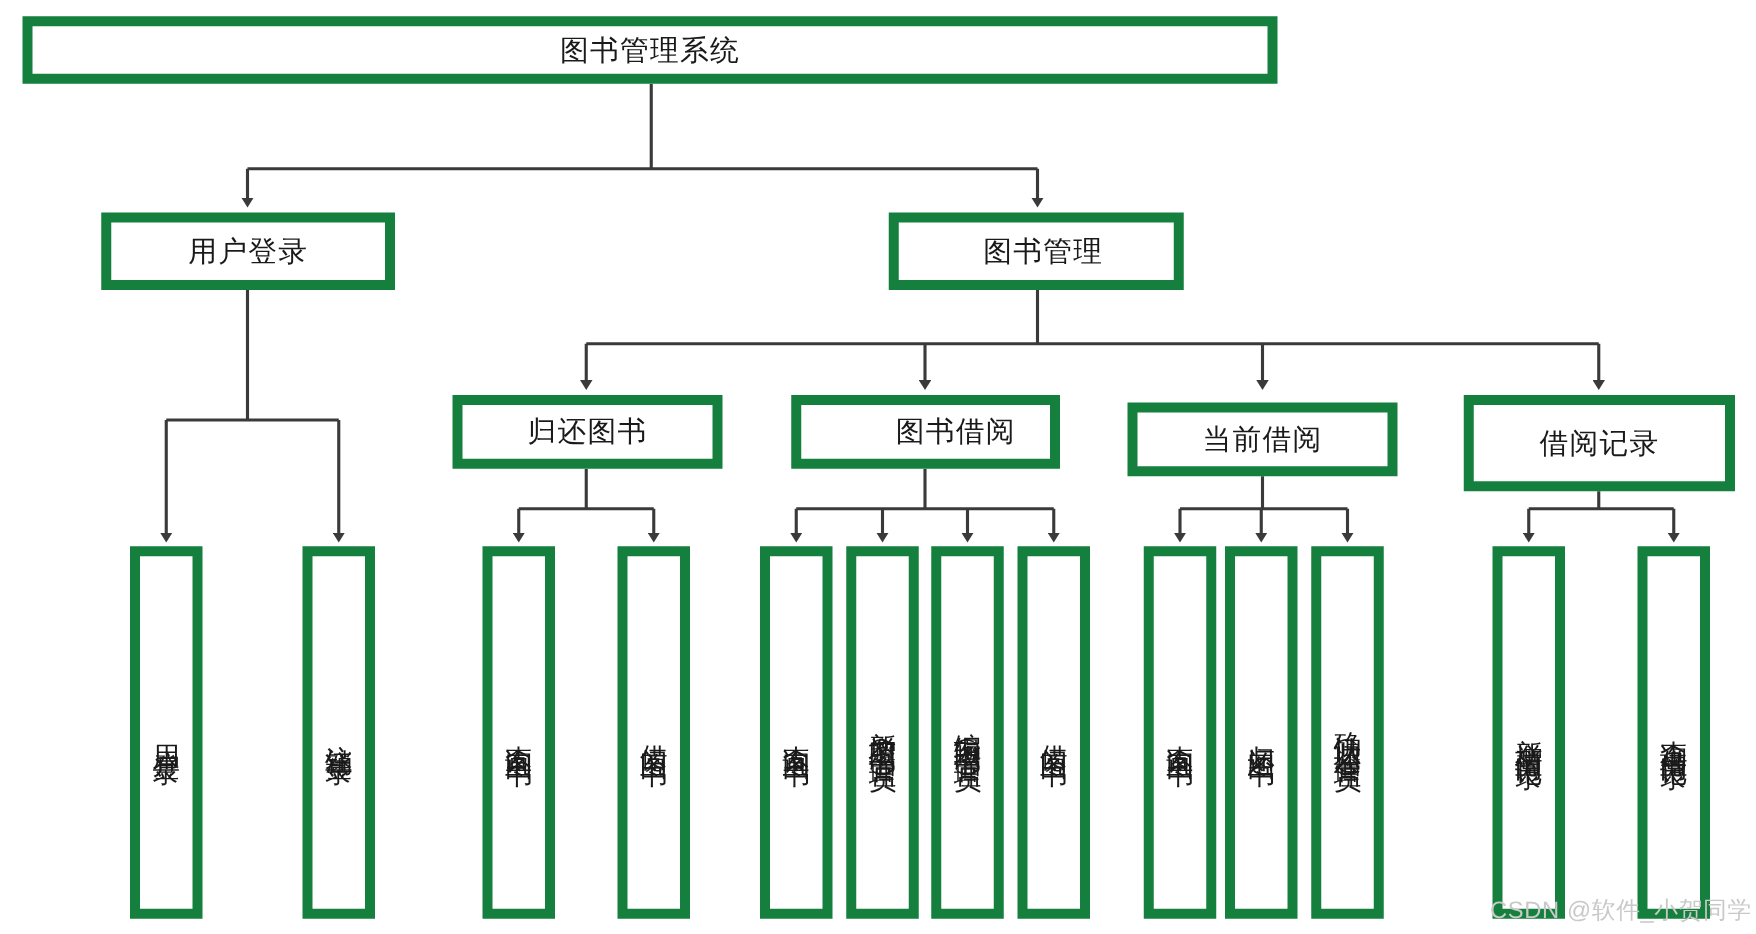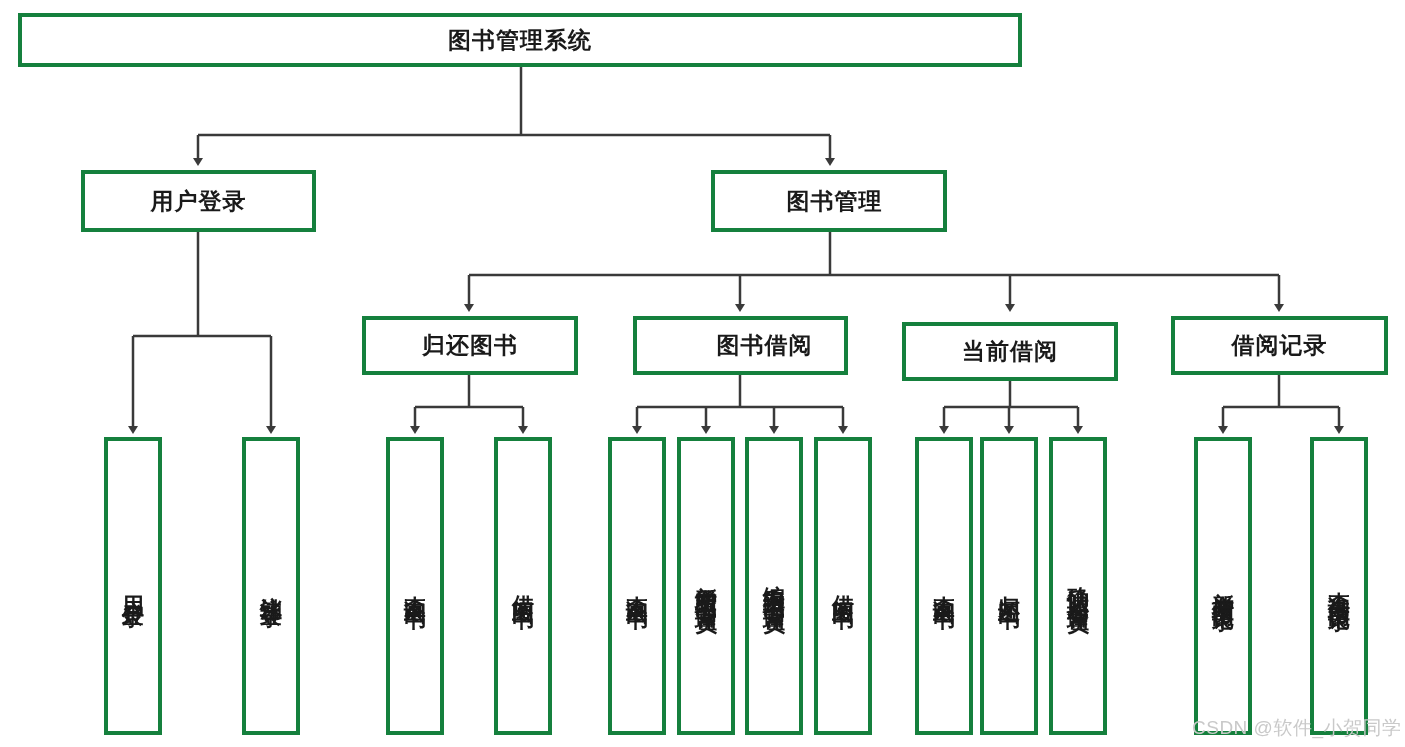--- a/index.html
+++ b/index.html
@@ -21,27 +21,26 @@
     position: absolute;
     left: 0;
     top: 0;
     width: 1405px;
     height: 747px;
     pointer-events: none;
   }
   .node {
     position: absolute;
     box-sizing: border-box;
-    border: 4px solid #15803d;
+    border: 8px solid #15803d;
     background: #ffffff;
     display: flex;
     align-items: center;
     justify-content: center;
     color: #1a1a1a;
-    font-weight: bold;
   }
   .node.horiz {
     font-size: 23px;
     letter-spacing: 1px;
   }
   .node.vert {
     font-size: 22px;
   }
   .node.vert .vtext {
     writing-mode: vertical-rl;
@@ -126,21 +125,21 @@
 
   <div class="node horiz" style="left:362px; top:316px; width:216px; height:59px;">
     <span>归还图书</span>
   </div>
   <div class="node horiz" style="left:633px; top:316px; width:215px; height:59px;padding-left:48px;">
     <span>图书借阅</span>
   </div>
   <div class="node horiz" style="left:902px; top:322px; width:216px; height:59px;">
     <span>当前借阅</span>
   </div>
-  <div class="node horiz" style="left:1171px; top:316px; width:217px; height:59px;">
+  <div class="node horiz" style="left:1171px; top:316px; width:217px; height:77px;">
     <span>借阅记录</span>
   </div>
 
   <div class="node vert" style="left:104px; top:437px; width:58px; height:298px;">
     <span class="vtext">用户登录</span>
   </div>
   <div class="node vert" style="left:242px; top:437px; width:58px; height:298px;">
     <span class="vtext">注销登录</span>
   </div>
 

